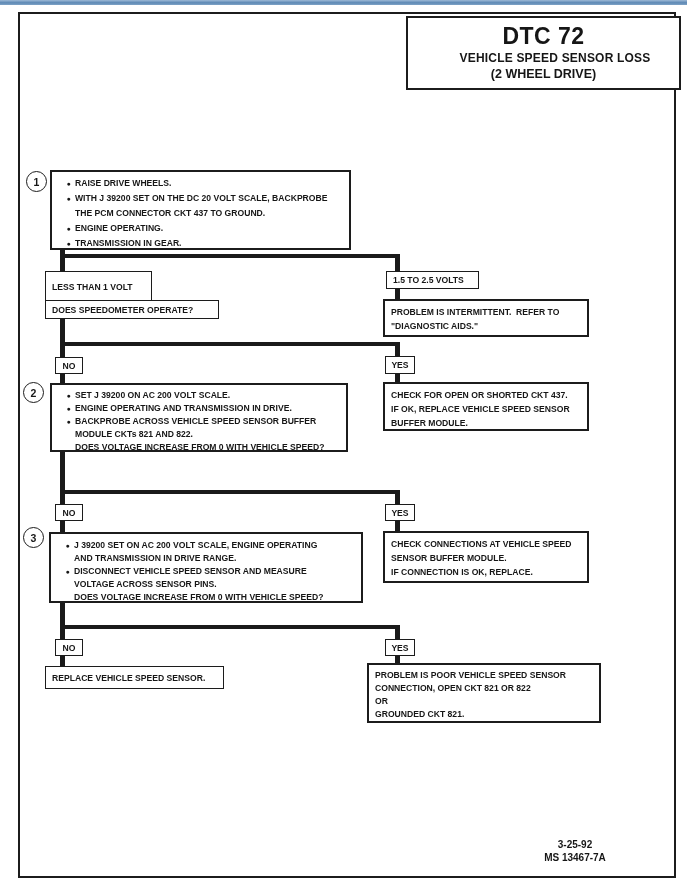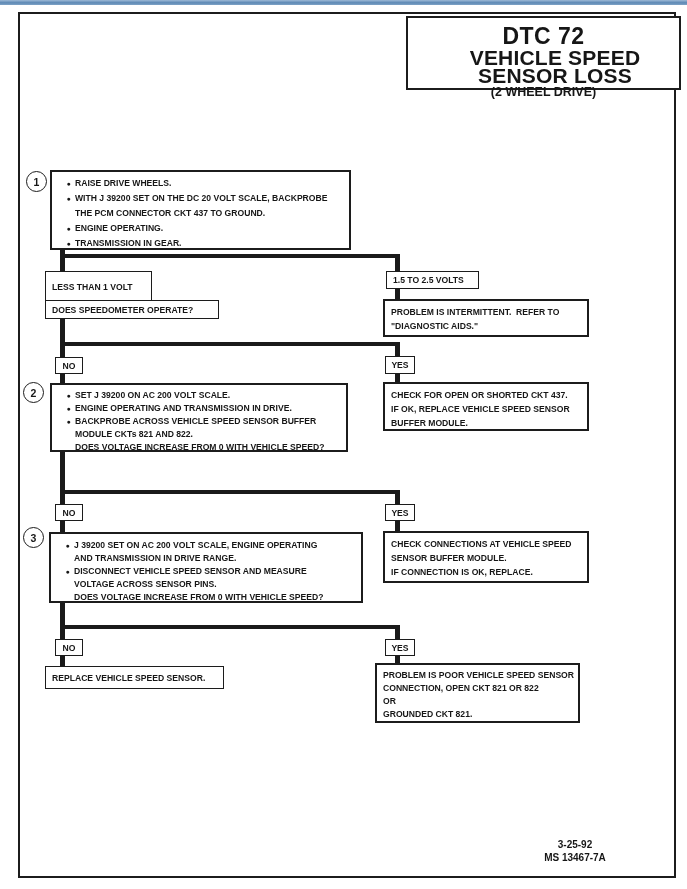--- a/index.html
+++ b/index.html
@@ -9,21 +9,21 @@
     overflow:hidden;margin:0 auto;
   }
   .band{position:absolute;top:0;left:0;width:687px;height:5px;
     background:linear-gradient(to bottom,#9db9d6,#5d88b4 55%,#7fa3c6);}
   .pageborder{position:absolute;left:18px;top:12px;width:654px;height:862px;
     border:2px solid #1c1c1c;}
   .box{position:absolute;border:2px solid #1c1c1c;background:#fff;box-sizing:border-box;}
   .thinbox{position:absolute;border:1.5px solid #1c1c1c;background:#fff;box-sizing:border-box;}
   .titlebox{left:406px;top:16px;width:275px;height:74px;text-align:center;}
   .dtc{font-size:23px;line-height:26px;margin-top:5px;letter-spacing:.5px;}
-  .t1{font-size:21px;line-height:18px;letter-spacing:.2px;padding-left:23px;}
+  .t1{font-size:12px;line-height:18px;letter-spacing:.2px;padding-left:23px;}
   .t2{font-size:12.5px;line-height:14px;}
   .vline,.hline{position:absolute;background:#1a1a1a;}
   .stepbox{font-size:8.6px;}
   .b-row{display:flex;}
   .b-dot{width:13px;text-align:center;flex:0 0 13px;font-size:7px;}
   .b-txt{white-space:pre;}
   .p-line{white-space:pre;}
   .circ{position:absolute;width:21px;height:21px;border:1.5px solid #1c1c1c;
     border-radius:50%;text-align:center;font-size:10.5px;line-height:21px;
     background:#fff;box-sizing:border-box;}
@@ -165,21 +165,21 @@
   <div class="box multi lh14" style="left:383px;top:531px;width:206px;height:52px;">
       <div class="p-line">CHECK CONNECTIONS AT VEHICLE SPEED</div>
       <div class="p-line">SENSOR BUFFER MODULE.</div>
       <div class="p-line">IF CONNECTION IS OK, REPLACE.</div>
     </div>
 
   <div class="thinbox tag" style="left:55px;top:639px;width:28px;height:17px;">NO</div>
   <div class="thinbox tag" style="left:385px;top:639px;width:30px;height:17px;">YES</div>
 
   <div class="thinbox small" style="left:45px;top:666px;width:179px;height:23px;">REPLACE VEHICLE SPEED SENSOR.</div>
-  <div class="box multi lh13p" style="left:375px;top:663px;width:205px;height:60px;">
+  <div class="box multi lh13p" style="left:367px;top:663px;width:234px;height:60px;">
       <div class="p-line">PROBLEM IS POOR VEHICLE SPEED SENSOR</div>
       <div class="p-line">CONNECTION, OPEN CKT 821 OR 822</div>
       <div class="p-line">OR</div>
       <div class="p-line">GROUNDED CKT 821.</div>
     </div>
 
   <div class="footer">
     <div>3-25-92</div>
     <div>MS 13467-7A</div>
   </div>

